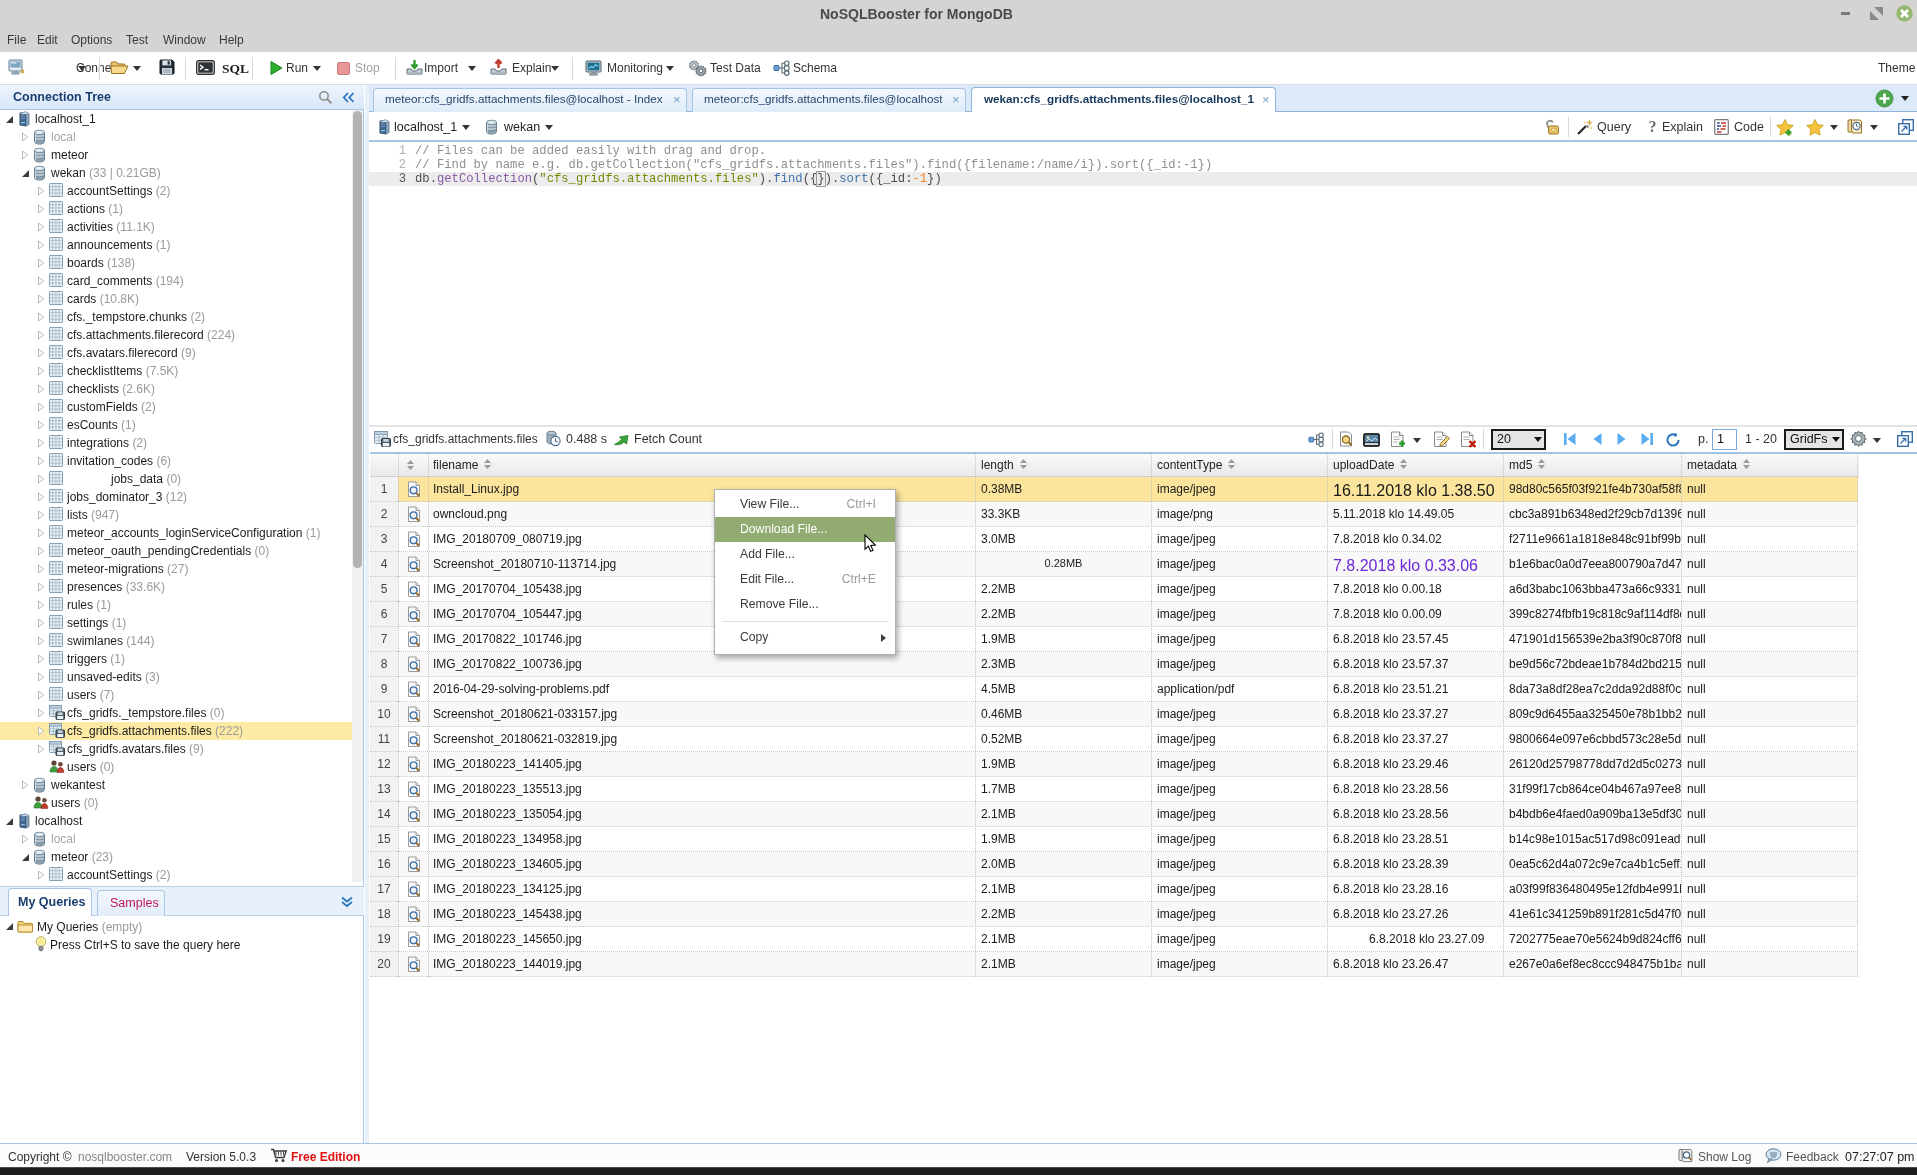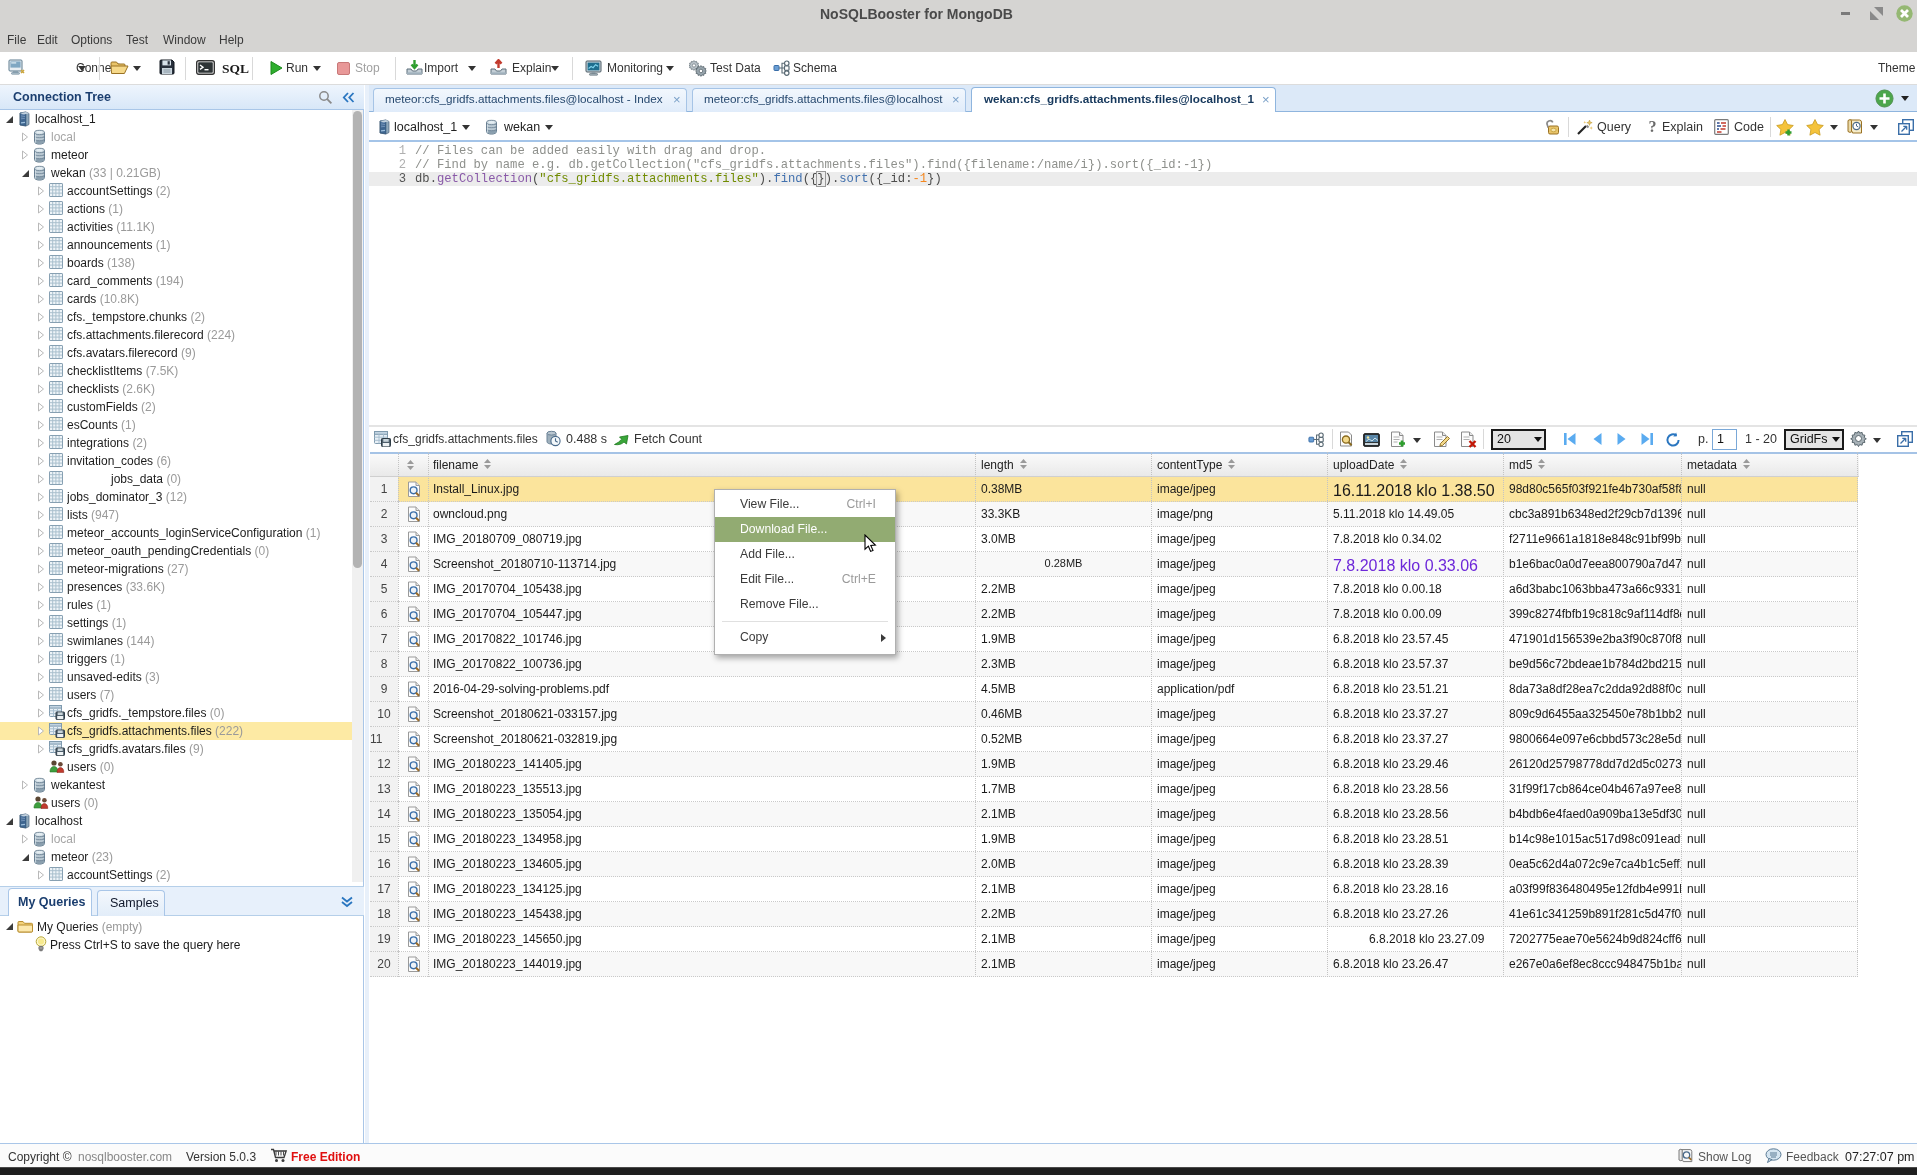--- a/index.html
+++ b/index.html
@@ -544,21 +544,21 @@
 <path d="M3.7 0.5 V13.5 M6.9 0.5 V13.5 M10.1 0.5 V13.5 M0.5 3.7 H13.5 M0.5 6.9 H13.5 M0.5 10.1 H13.5" stroke="#a9bfcd" stroke-width="1" fill="none"></path>
 <rect x="0.5" y="0.5" width="13" height="13" rx="1" fill="none" stroke="#87a0b2"></rect>
     </svg></div>
 <div class="a" style="left:67px;top:868px;width:273px;height:15px;font-size:12px;color:#1c1c1c;white-space:nowrap;overflow:hidden;">accountSettings <span class="g">(2)</span></div>
 <div class="a" style="left:352px;top:110px;width:11px;height:772px;background:#f0f0f0;"></div>
 <div class="a" style="left:353px;top:111px;width:9px;height:457px;background:#b3b3b3;border-radius:5px;"></div>
 <div class="a" style="left:0px;top:886px;width:364px;height:30px;background:#e7f0fb;border-top:1px solid #b5cfe9;border-bottom:1px solid #b5cfe9;"></div>
 <div class="a" style="left:8px;top:888px;width:84px;height:28px;background:#fff;border:1px solid #a9c6e8;border-bottom:none;border-radius:4px 4px 0 0;"></div>
 <div class="a" style="left:18px;top:895px;width:70px;height:15px;font-size:12.5px;font-weight:bold;color:#1b3e6f;">My Queries</div>
 <div class="a" style="left:97px;top:890px;width:68px;height:26px;background:linear-gradient(#f4f8fd,#e2edf9);border:1px solid #a9c6e8;border-bottom:none;border-radius:4px 4px 0 0;"></div>
-<div class="a" style="left:110px;top:896px;width:55px;height:15px;font-size:12.5px;color:#0f172a;">Samples</div>
+<div class="a" style="left:110px;top:896px;width:55px;height:15px;font-size:12.5px;color:#be185d;">Samples</div>
 <div class="a" style="left:340px;top:895px;line-height:0"><svg width="14" height="13" viewBox="0 0 14 13">
       <path d="M2 2.5 L7 6.5 L12 2.5 M2 7 L7 11 L12 7" fill="none" stroke="#2a76c0" stroke-width="1.8"></path>
     </svg></div>
 <div class="a" style="left:5px;top:922px;line-height:0"><svg width="9" height="9" viewBox="0 0 9 9">
       <path d="M8 1 L8 8 L1 8 Z" fill="#3c3c3c"></path>
     </svg></div>
 <div class="a" style="left:17px;top:919px;line-height:0"><svg width="17" height="14" viewBox="0 0 17 14">
       <path d="M1 3.5 a1 1 0 0 1 1-1 h4 l1.5 1.8 h7 a1 1 0 0 1 1 1 V12 a1 1 0 0 1 -1 1 H2 a1 1 0 0 1 -1-1 Z" fill="#f3d27c" stroke="#b98e2f"></path>
 <path d="M1 6 h14.5 V12 a1 1 0 0 1 -1 1 H2 a1 1 0 0 1 -1-1 Z" fill="#fce8ad" stroke="#b98e2f"></path>
     </svg></div>
@@ -1072,21 +1072,21 @@
 <div class="a" style="left:370px;top:607px;width:28px;height:15px;font-size:12px;color:#444;text-align:center;">6</div>
 <div class="a" style="left:370px;top:627px;width:28px;height:25px;background:#f2f2f2;border-bottom:1px dotted #c9c9c9;"></div>
 <div class="a" style="left:370px;top:632px;width:28px;height:15px;font-size:12px;color:#444;text-align:center;">7</div>
 <div class="a" style="left:370px;top:652px;width:28px;height:25px;background:#f2f2f2;border-bottom:1px dotted #c9c9c9;"></div>
 <div class="a" style="left:370px;top:657px;width:28px;height:15px;font-size:12px;color:#444;text-align:center;">8</div>
 <div class="a" style="left:370px;top:677px;width:28px;height:25px;background:#f2f2f2;border-bottom:1px dotted #c9c9c9;"></div>
 <div class="a" style="left:370px;top:682px;width:28px;height:15px;font-size:12px;color:#444;text-align:center;">9</div>
 <div class="a" style="left:370px;top:702px;width:28px;height:25px;background:#f2f2f2;border-bottom:1px dotted #c9c9c9;"></div>
 <div class="a" style="left:370px;top:707px;width:28px;height:15px;font-size:12px;color:#444;text-align:center;">10</div>
 <div class="a" style="left:370px;top:727px;width:28px;height:25px;background:#f2f2f2;border-bottom:1px dotted #c9c9c9;"></div>
-<div class="a" style="left:370px;top:732px;width:28px;height:15px;font-size:12px;color:#444;">11</div>
+<div class="a" style="left:370px;top:732px;width:28px;height:15px;font-size:12px;color:#444;text-align:center;">11</div>
 <div class="a" style="left:370px;top:752px;width:28px;height:25px;background:#f2f2f2;border-bottom:1px dotted #c9c9c9;"></div>
 <div class="a" style="left:370px;top:757px;width:28px;height:15px;font-size:12px;color:#444;text-align:center;">12</div>
 <div class="a" style="left:370px;top:777px;width:28px;height:25px;background:#f2f2f2;border-bottom:1px dotted #c9c9c9;"></div>
 <div class="a" style="left:370px;top:782px;width:28px;height:15px;font-size:12px;color:#444;text-align:center;">13</div>
 <div class="a" style="left:370px;top:802px;width:28px;height:25px;background:#f2f2f2;border-bottom:1px dotted #c9c9c9;"></div>
 <div class="a" style="left:370px;top:807px;width:28px;height:15px;font-size:12px;color:#444;text-align:center;">14</div>
 <div class="a" style="left:370px;top:827px;width:28px;height:25px;background:#f2f2f2;border-bottom:1px dotted #c9c9c9;"></div>
 <div class="a" style="left:370px;top:832px;width:28px;height:15px;font-size:12px;color:#444;text-align:center;">15</div>
 <div class="a" style="left:370px;top:852px;width:28px;height:25px;background:#f2f2f2;border-bottom:1px dotted #c9c9c9;"></div>
 <div class="a" style="left:370px;top:857px;width:28px;height:15px;font-size:12px;color:#444;text-align:center;">16</div>

